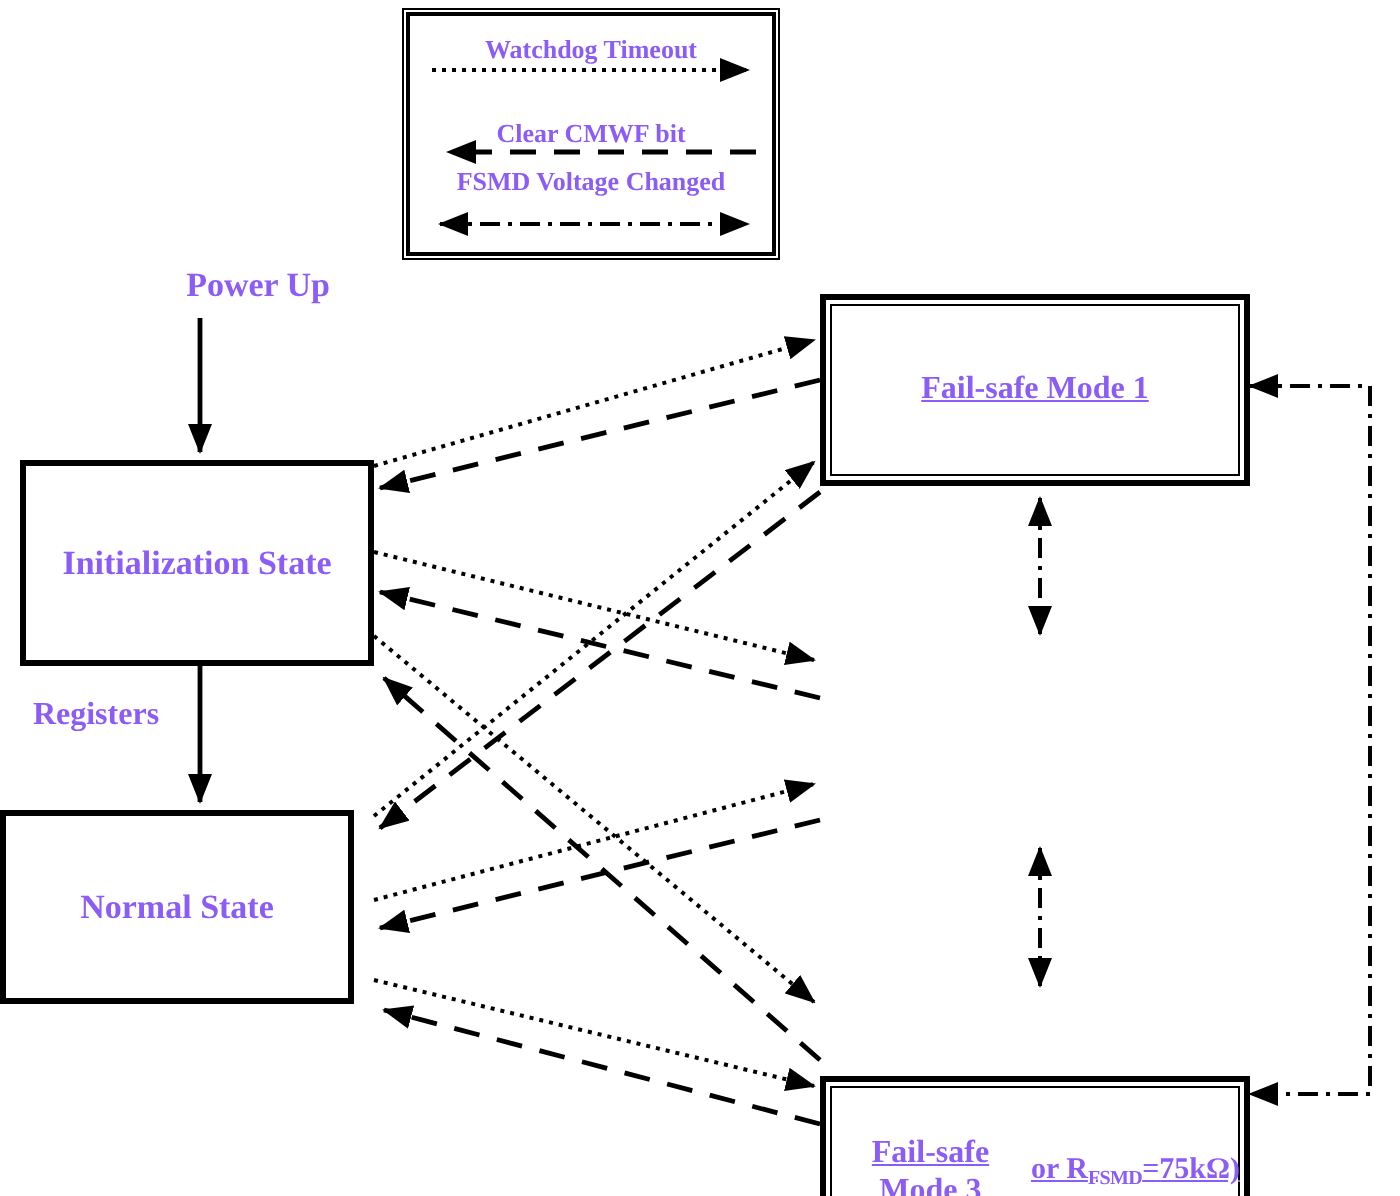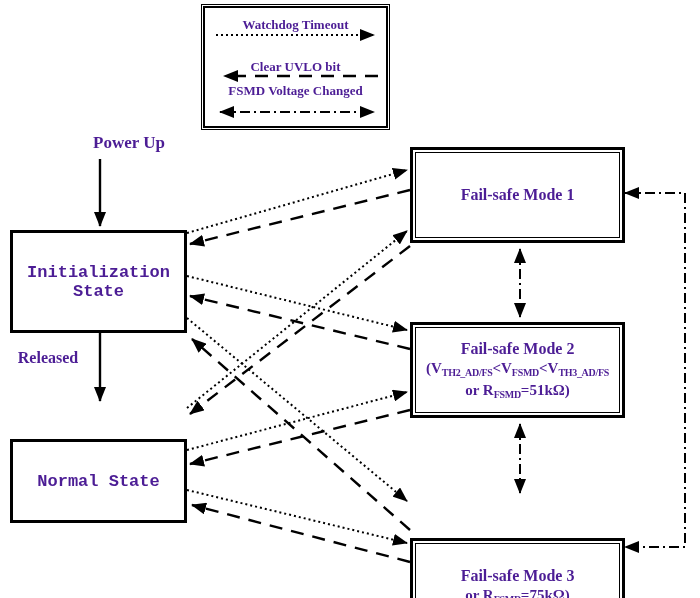--- a/index.html
+++ b/index.html
@@ -3,41 +3,42 @@
 <meta charset="utf-8">
 <style>
   html, body { margin: 0; padding: 0; background: #ffffff; }
   #canvas {
     position: relative;
     width: 700px;
     height: 598px;
     background: #ffffff;
     font-family: "Liberation Serif", serif;
     font-weight: bold;
-    color: #4c1d95;
+    color: #8b5cf6;
     overflow: hidden;
   }
   #wires { position: absolute; left: 0; top: 0; z-index: 1; }
 
   .box {
     position: absolute;
     box-sizing: border-box;
     background: #fff;
     border: 3px solid #000;
     display: flex;
     align-items: center;
     justify-content: center;
     text-align: center;
     z-index: 2;
   }
-  .state-box { font-size: 17px; font-family: Liberation Mono, monospace; }
+  .state-box { font-size: 17px; }
   .mode-box {
-    flex-direction: column;
+    flex-direction: row;
     box-shadow: inset 0 0 0 2px #fff, inset 0 0 0 3px #000;
     padding: 1px 2px;
+    text-decoration: underline;
   }
   .mode-title { font-size: 16px; line-height: 1.2; }
   .mode-formula { font-size: 15px; line-height: 1.35; white-space: nowrap; }
   .mode-formula sub { font-size: 10px; vertical-align: -3px; letter-spacing: -0.3px; }
 
   .legend-box {
     position: absolute;
     left: 203px; top: 6px;
     width: 185px; height: 122px;
     box-sizing: border-box;
@@ -106,44 +107,39 @@
     <line class="dash" x1="410" y1="410" x2="190" y2="464" marker-end="url(#ah)"></line>
     <line class="dash" x1="410" y1="562" x2="192" y2="505" marker-end="url(#ah)"></line>
 
     <line class="dashdot" x1="520" y1="249" x2="520" y2="317" marker-start="url(#ahs)" marker-end="url(#ah)"></line>
     <line class="dashdot" x1="520" y1="424" x2="520" y2="493" marker-start="url(#ahs)" marker-end="url(#ah)"></line>
     <polyline class="dashdot" points="625,193 685,193 685,547 625,547" marker-start="url(#ahs)" marker-end="url(#ah)"></polyline>
   </svg>
 
   <div class="legend-box">
     <div class="legend-label" style="top:10px;">Watchdog Timeout</div>
-    <div class="legend-label" style="top:52px;">Clear UVLO bit</div>
+    <div class="legend-label" style="top:52px;">Clear CMWF bit</div>
     <div class="legend-label" style="top:76px;">FSMD Voltage Changed</div>
   </div>
 
   <div class="float-label lbl-power">Power Up</div>
   <div class="float-label lbl-registers">
-    <div>Released</div>
+    <div>Registers</div>
   </div>
 
   <div class="box state-box" style="left:10px; top:230px; width:177px; height:103px;">
     <span>Initialization State</span>
   </div>
-  <div class="box state-box" style="left:10px; top:405px; width:177px; height:84px;margin-top:34px;">
+  <div class="box state-box" style="left:0; top:405px; width:177px; height:97px;">
     <span>Normal State</span>
   </div>
 
   <div class="box mode-box" style="left:410px; top:147px; width:215px; height:96px;">
     <div class="mode-title">Fail-safe Mode 1</div>
   </div>
 
-  <div class="box mode-box" style="left:410px; top:322px; width:215px; height:96px;">
-    <div class="mode-title">Fail-safe Mode 2</div>
-    <div class="mode-formula"><span>(V</span><sub>TH2_AD/FS</sub><span>&lt;V</span><sub>FSMD</sub><span>&lt;V</span><sub>TH3_AD/FS</sub></div>
-    <div class="mode-formula"><span>or R</span><sub>FSMD</sub><span>=51kΩ)</span></div>
-  </div>
 
   <div class="box mode-box" style="left:410px; top:498px; width:215px; height:96px;margin-top:40px;">
     <div class="mode-title">Fail-safe Mode 3</div>
     <div class="mode-formula"><span>or R</span><sub>FSMD</sub><span>=75kΩ)</span></div>
   </div>
 
 </div>
 
 </body></html>

